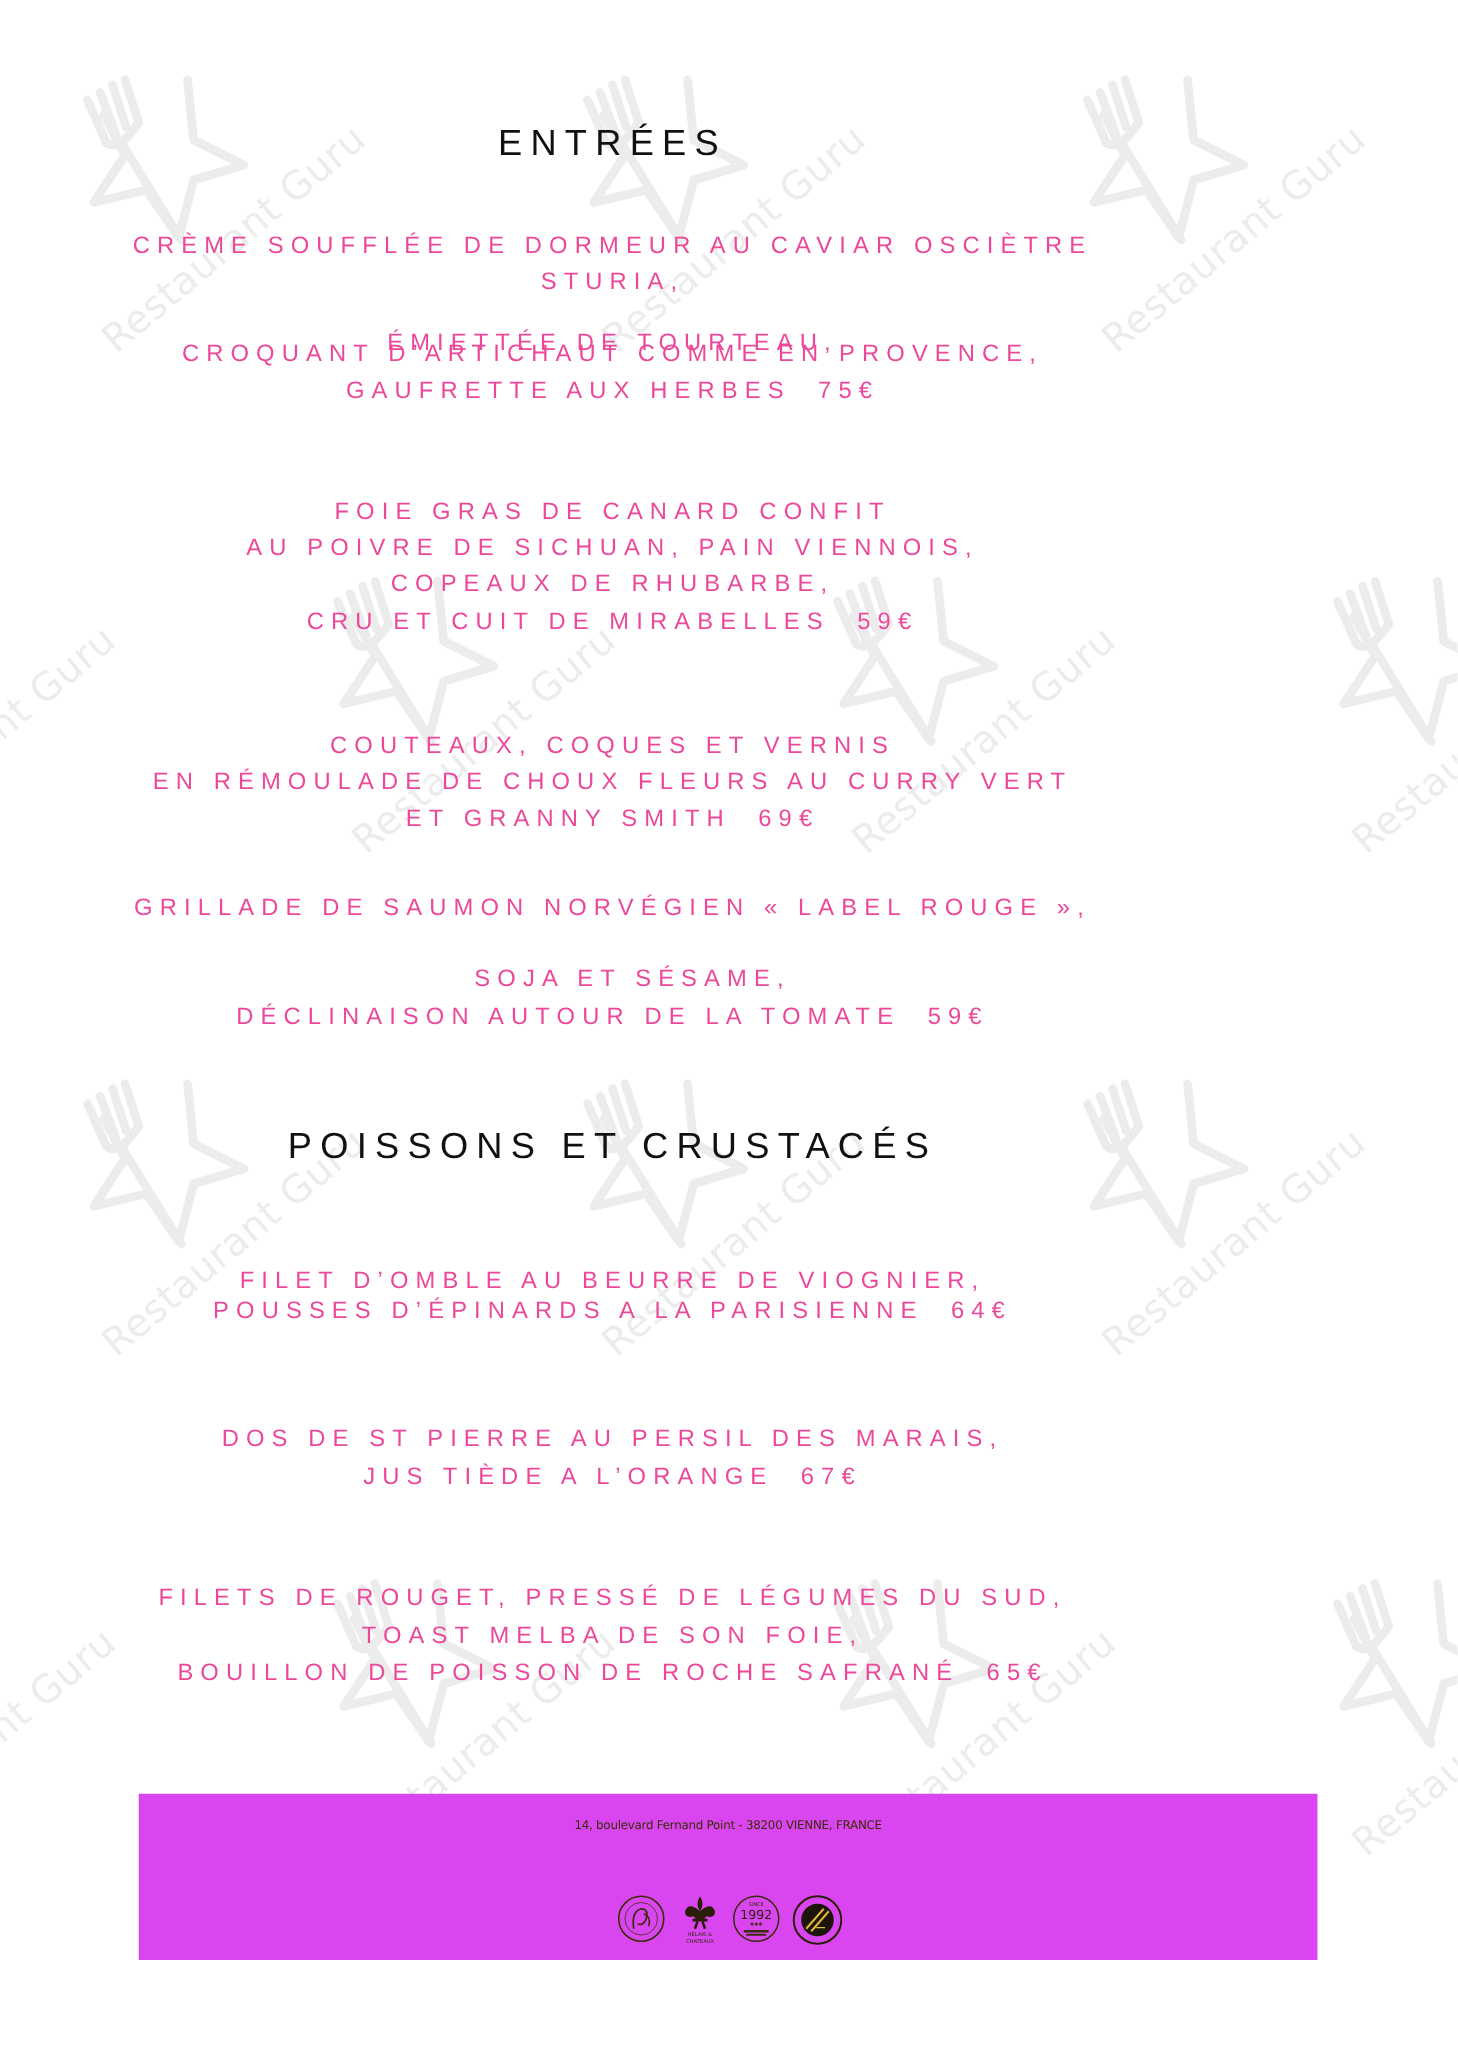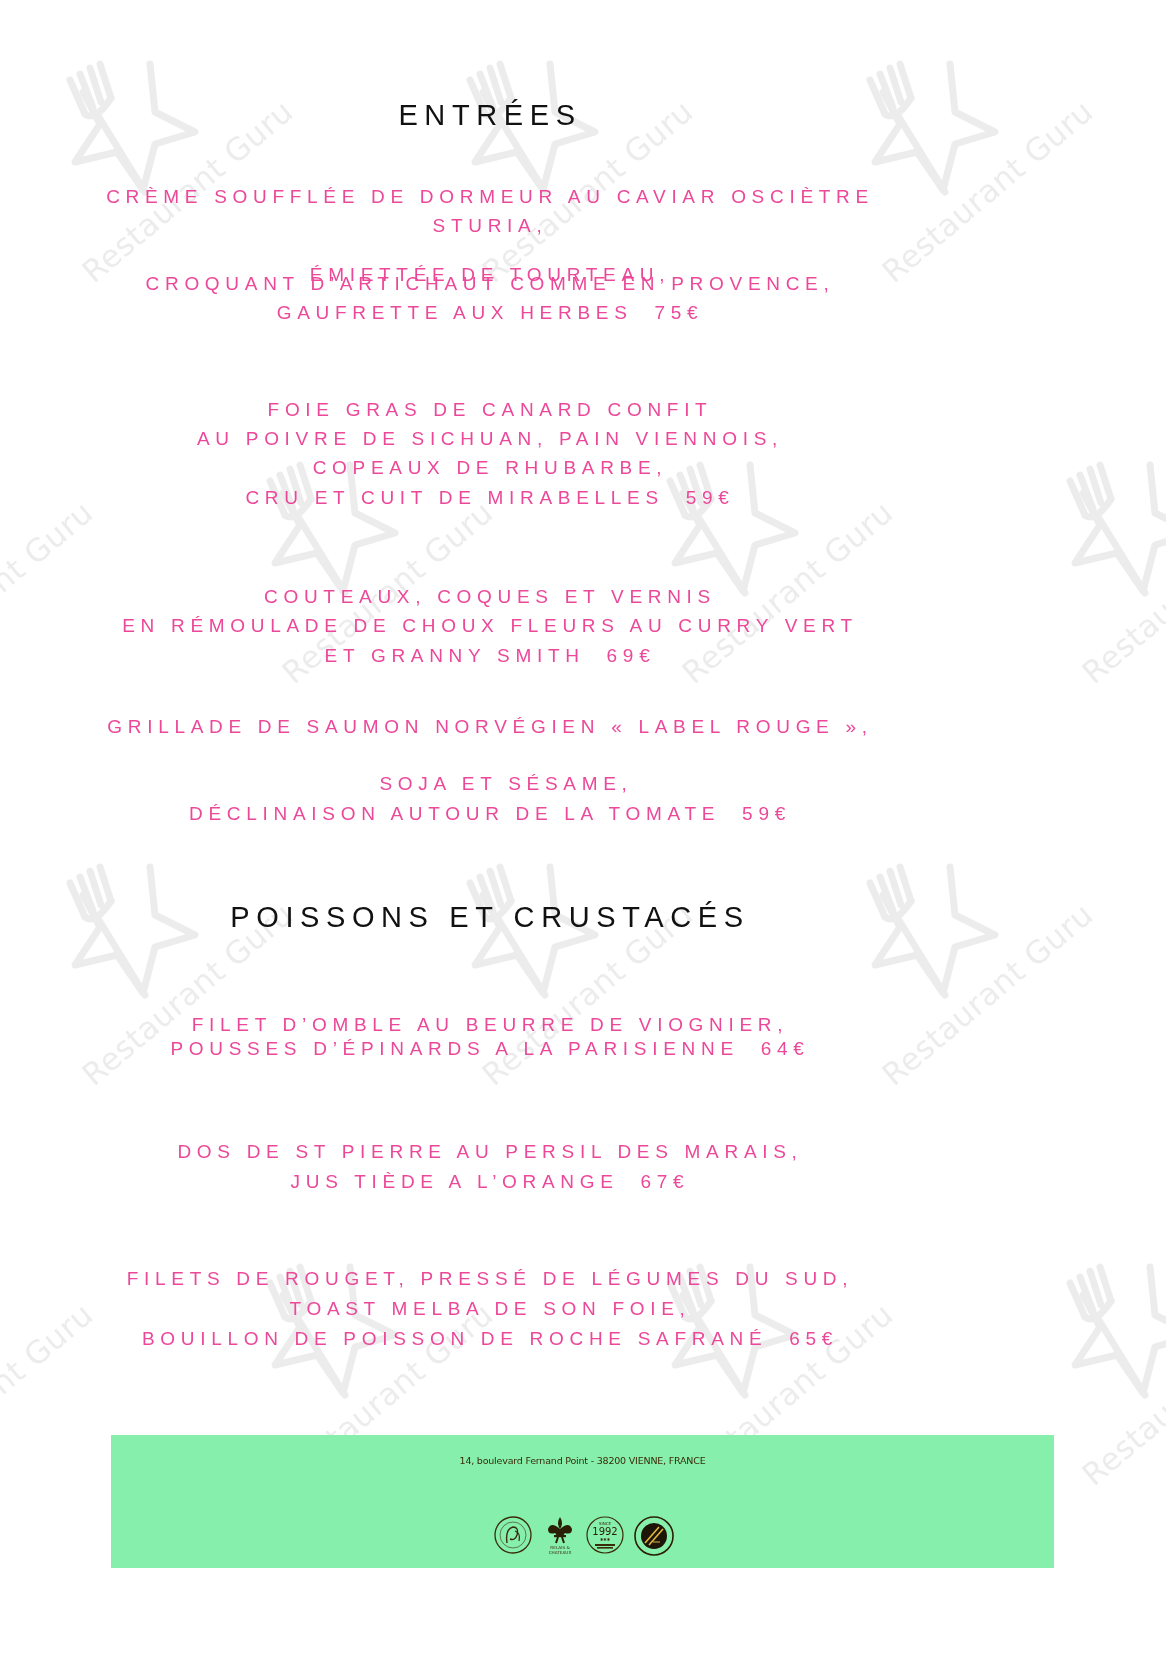--- a/index.html
+++ b/index.html
@@ -24,21 +24,21 @@
       white-space: pre; text-transform: uppercase;
     }
     .heading {
       font-size: 29px; letter-spacing: 6.6px; line-height: 29px; color: #111;
     }
     .dish {
       font-size: 19px; letter-spacing: 5.7px; line-height: 22px; color: #ec4899;
     }
     .footer {
       position: absolute; left: 111px; top: 1435px; width: 943px; height: 133px;
-      background: #86efac; z-index: 1;
+      background: #d946ef; z-index: 1;
     }
     .footer .fline {
       position: absolute; left: 0; width: 943px; text-align: center;
       font-family: "DejaVu Sans", sans-serif; font-size: 9.5px; color: #3a2c08;
       letter-spacing: -0.2px; white-space: nowrap;
     }
     .footer .fline.bold { font-weight: bold; }
     .logos { position: absolute; left: 382px; top: 80px; height: 42px; width: 190px; }
     .logo { position: absolute; top: 0; }
     .badge-text { font-family: "DejaVu Sans", sans-serif; }

